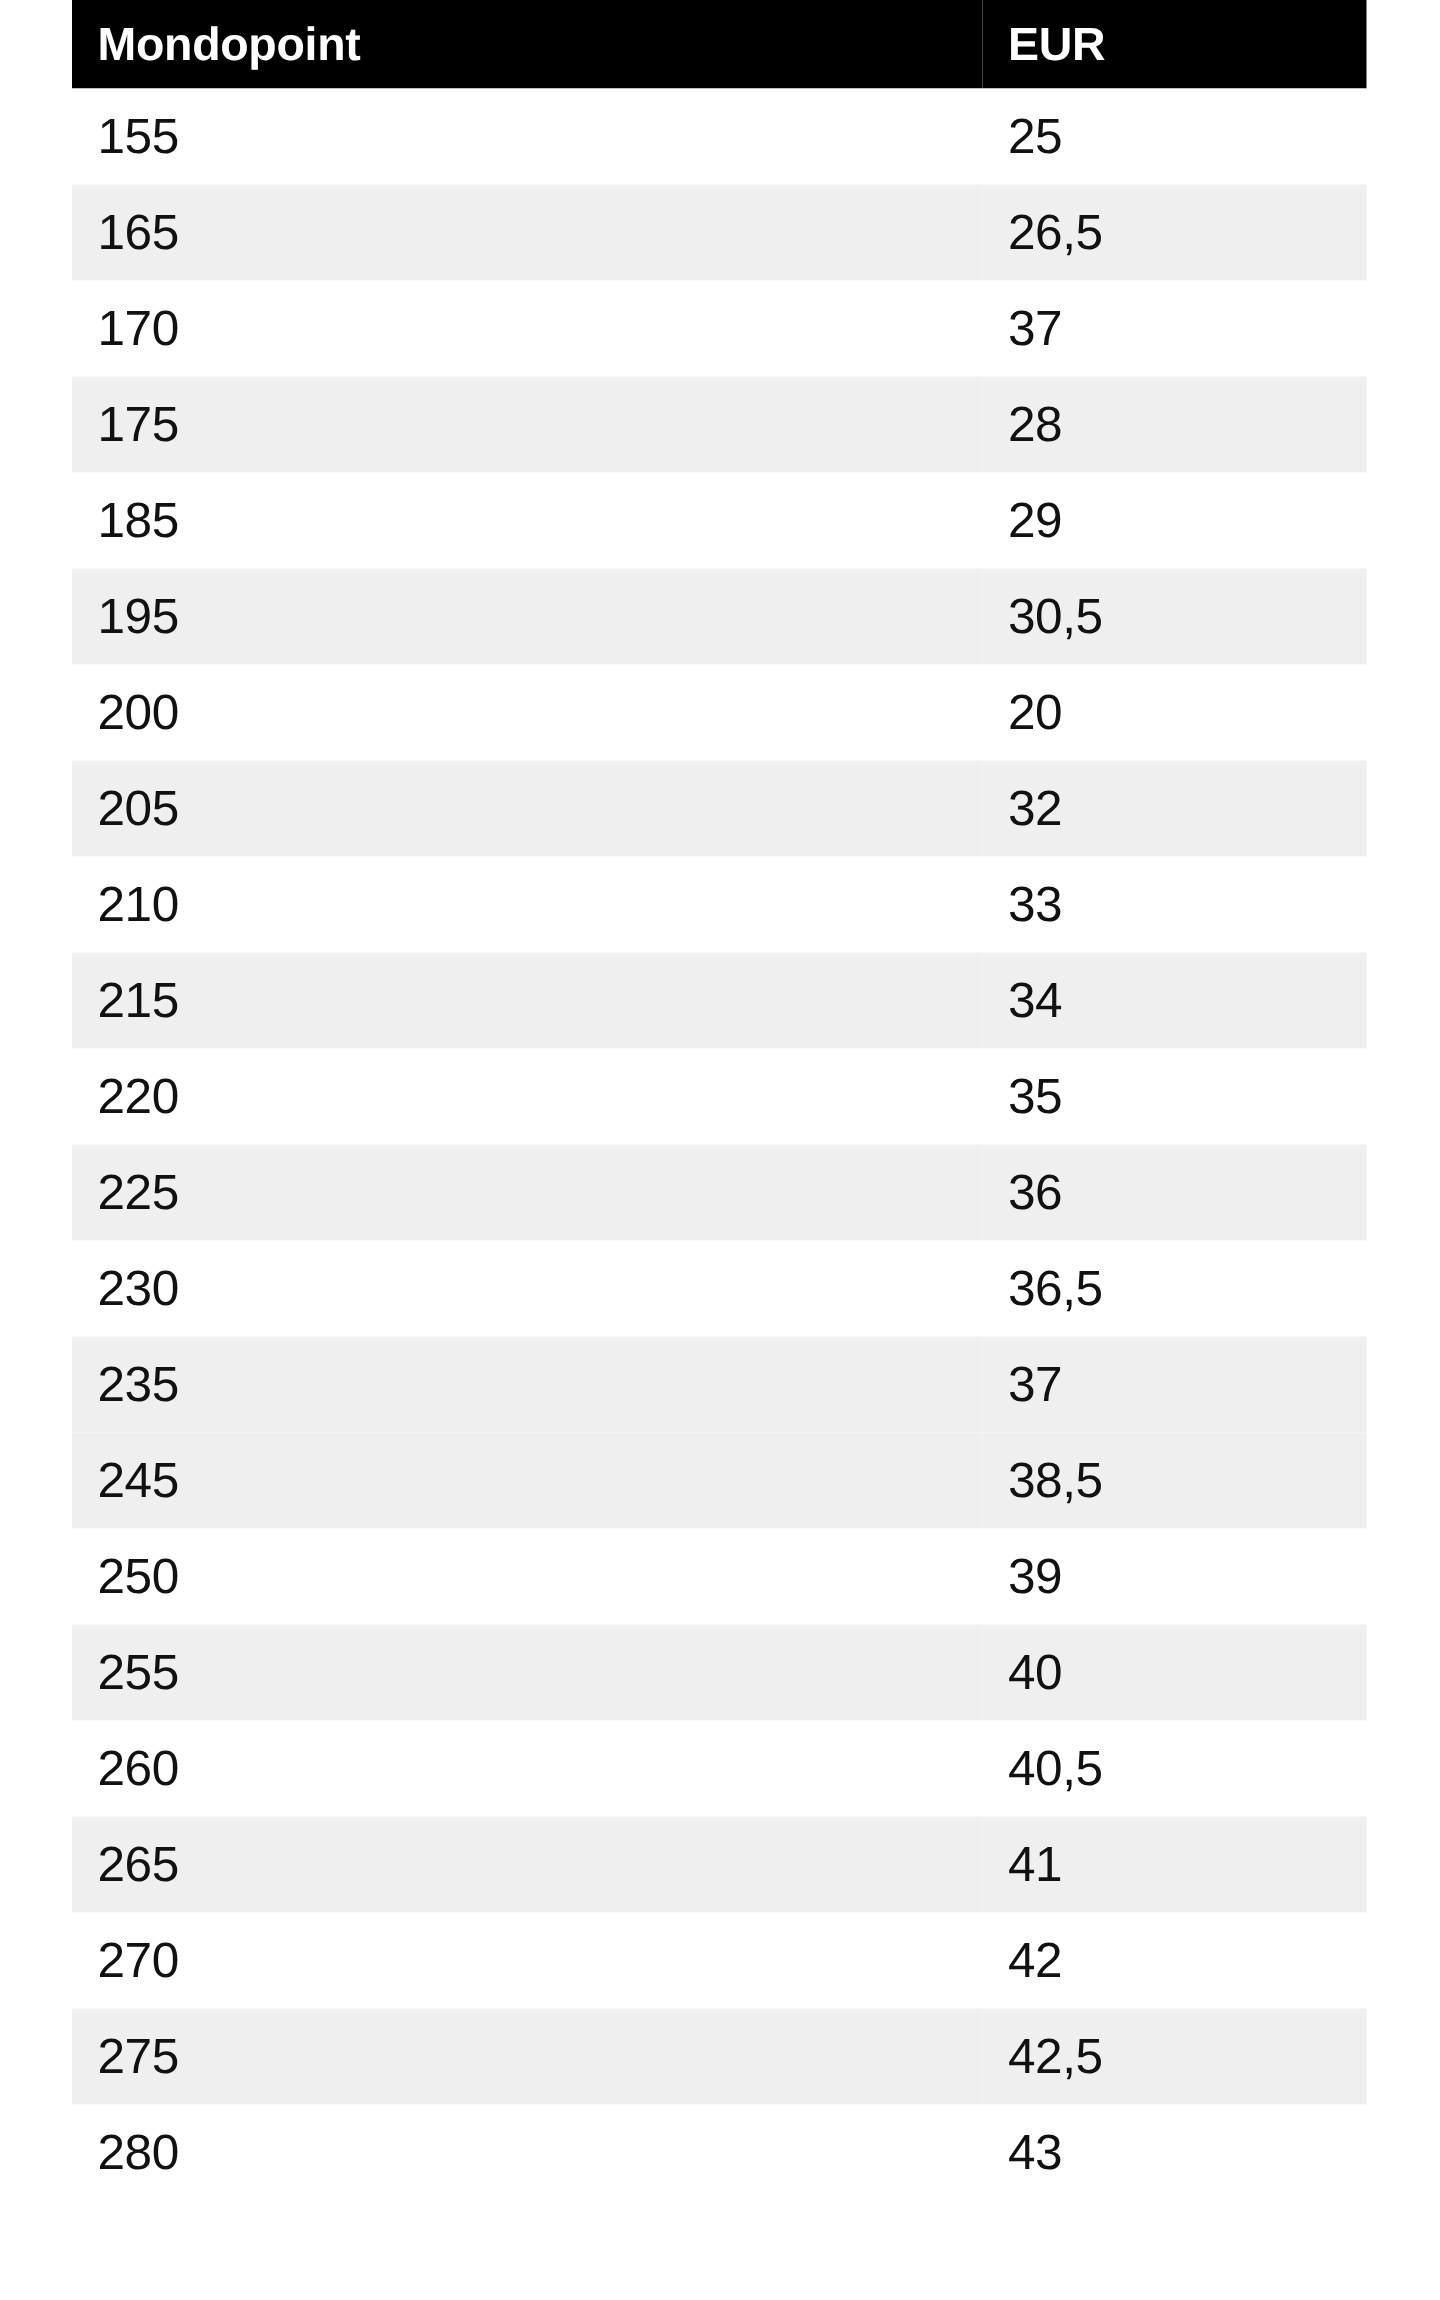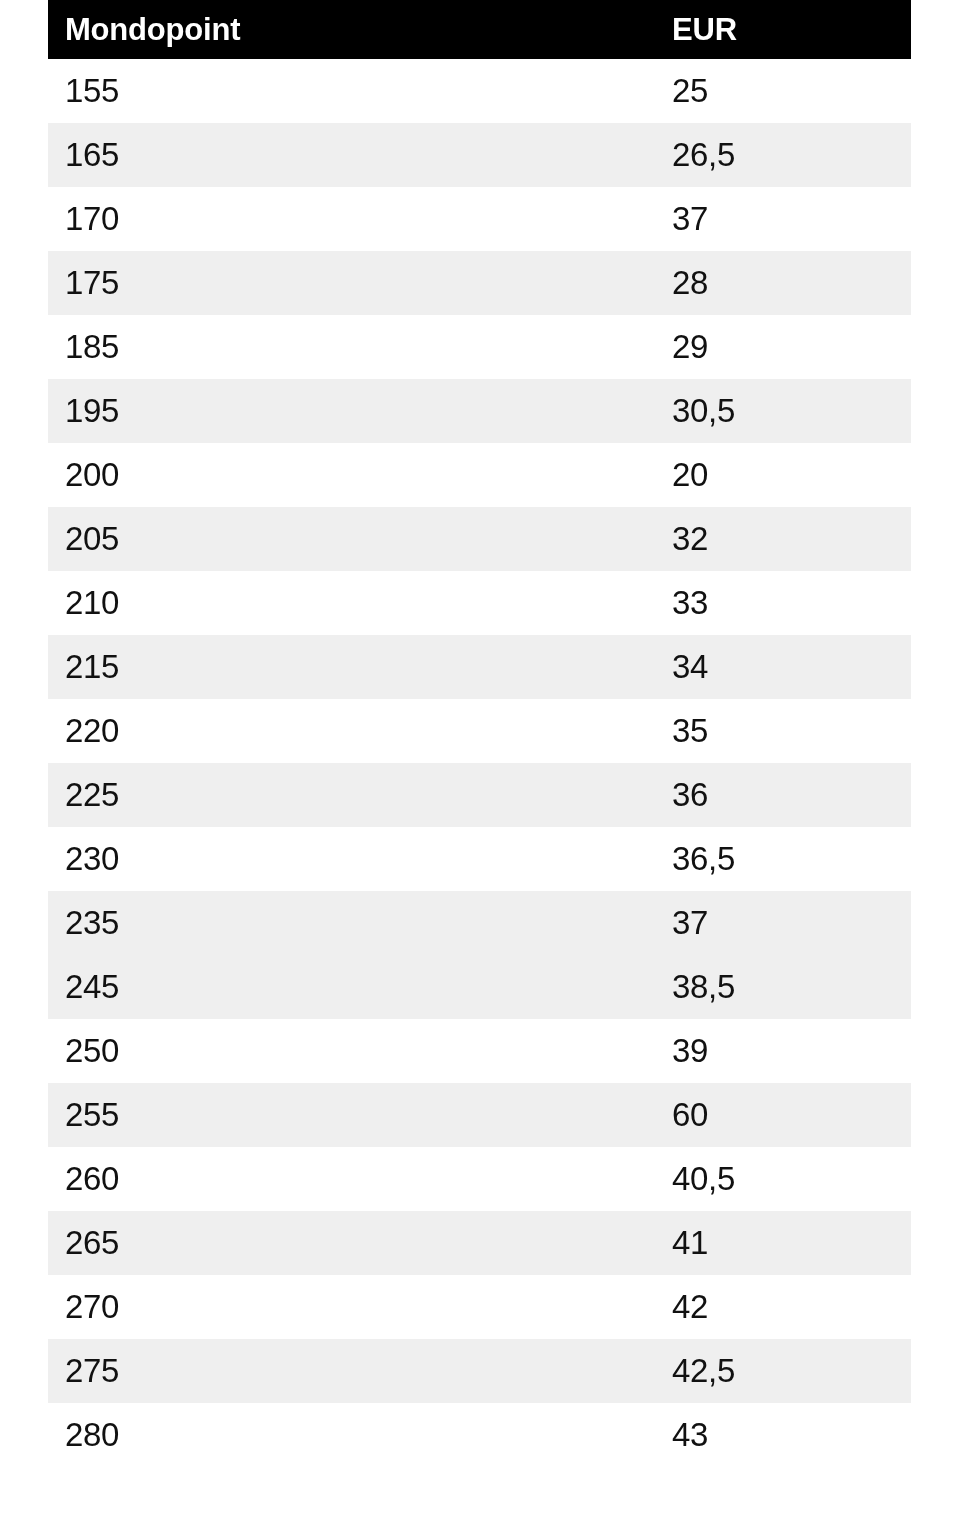--- a/index.html
+++ b/index.html
@@ -146,21 +146,21 @@
         <tr class="data-row striped">
           <td>245</td>
           <td>38,5</td>
         </tr>
         <tr class="data-row">
           <td>250</td>
           <td>39</td>
         </tr>
         <tr class="data-row striped">
           <td>255</td>
-          <td>60</td>
+          <td>40</td>
         </tr>
         <tr class="data-row">
           <td>260</td>
           <td>40,5</td>
         </tr>
         <tr class="data-row striped">
           <td>265</td>
           <td>41</td>
         </tr>
         <tr class="data-row">

